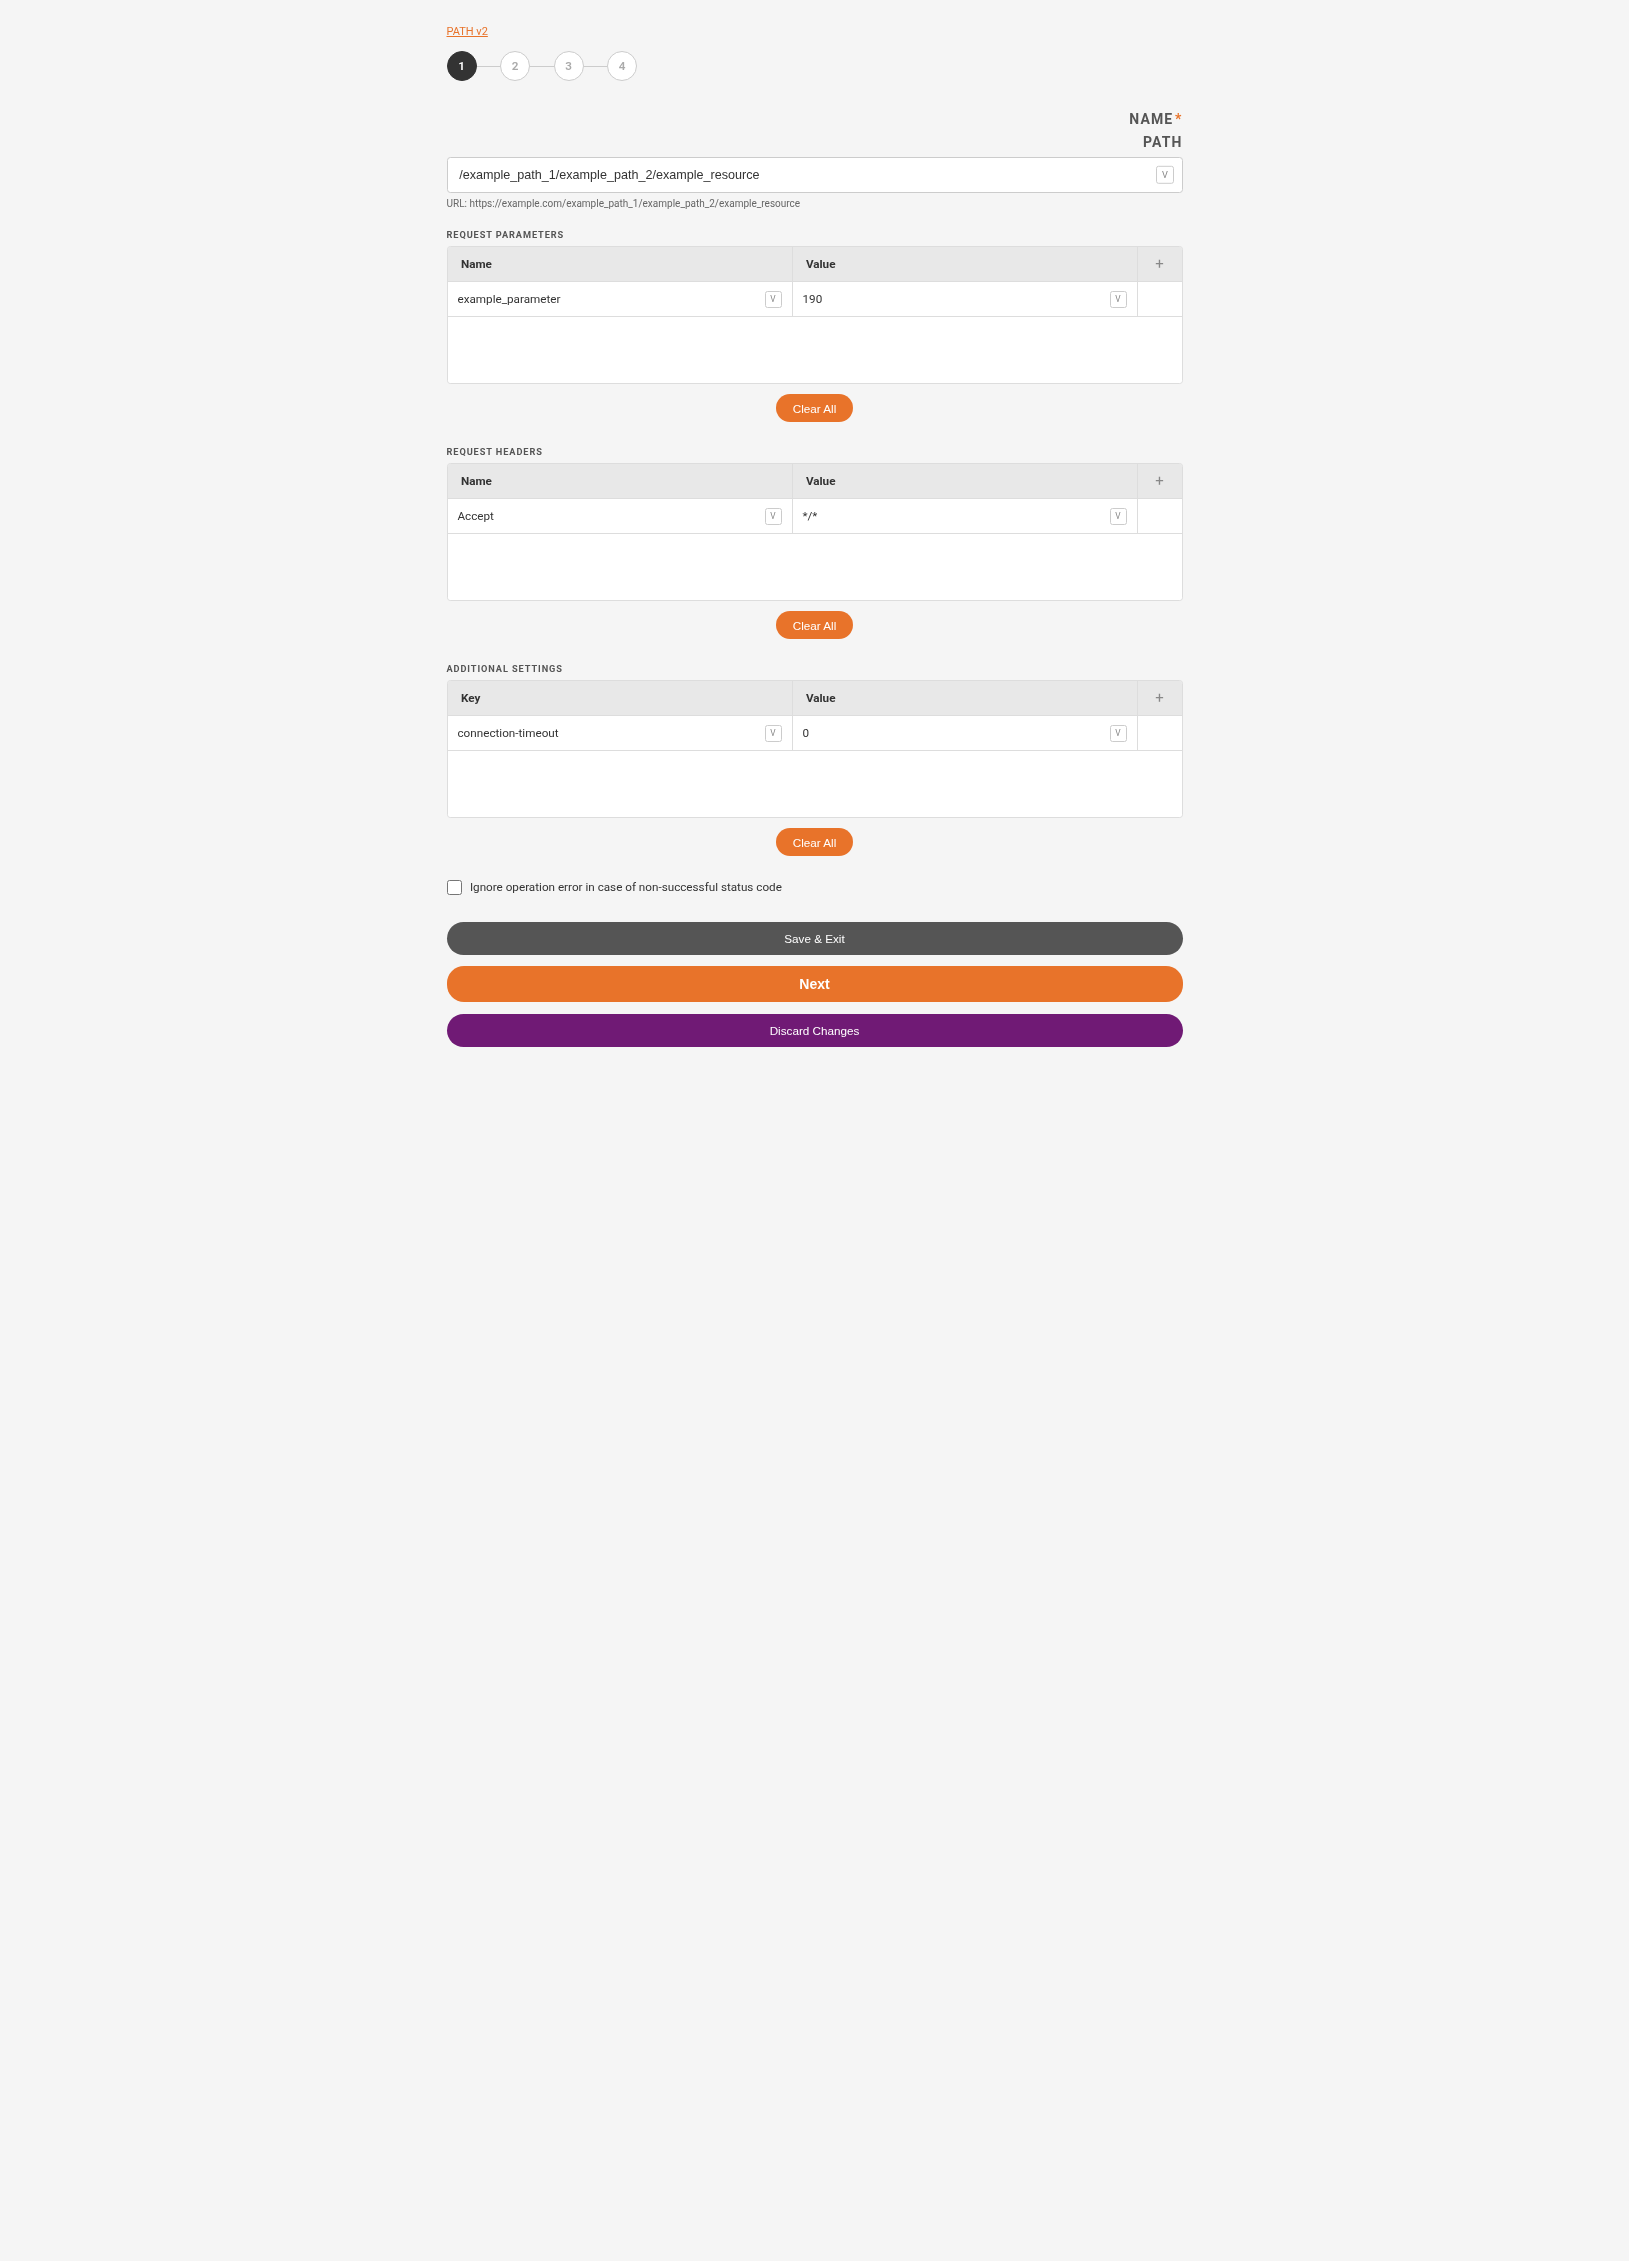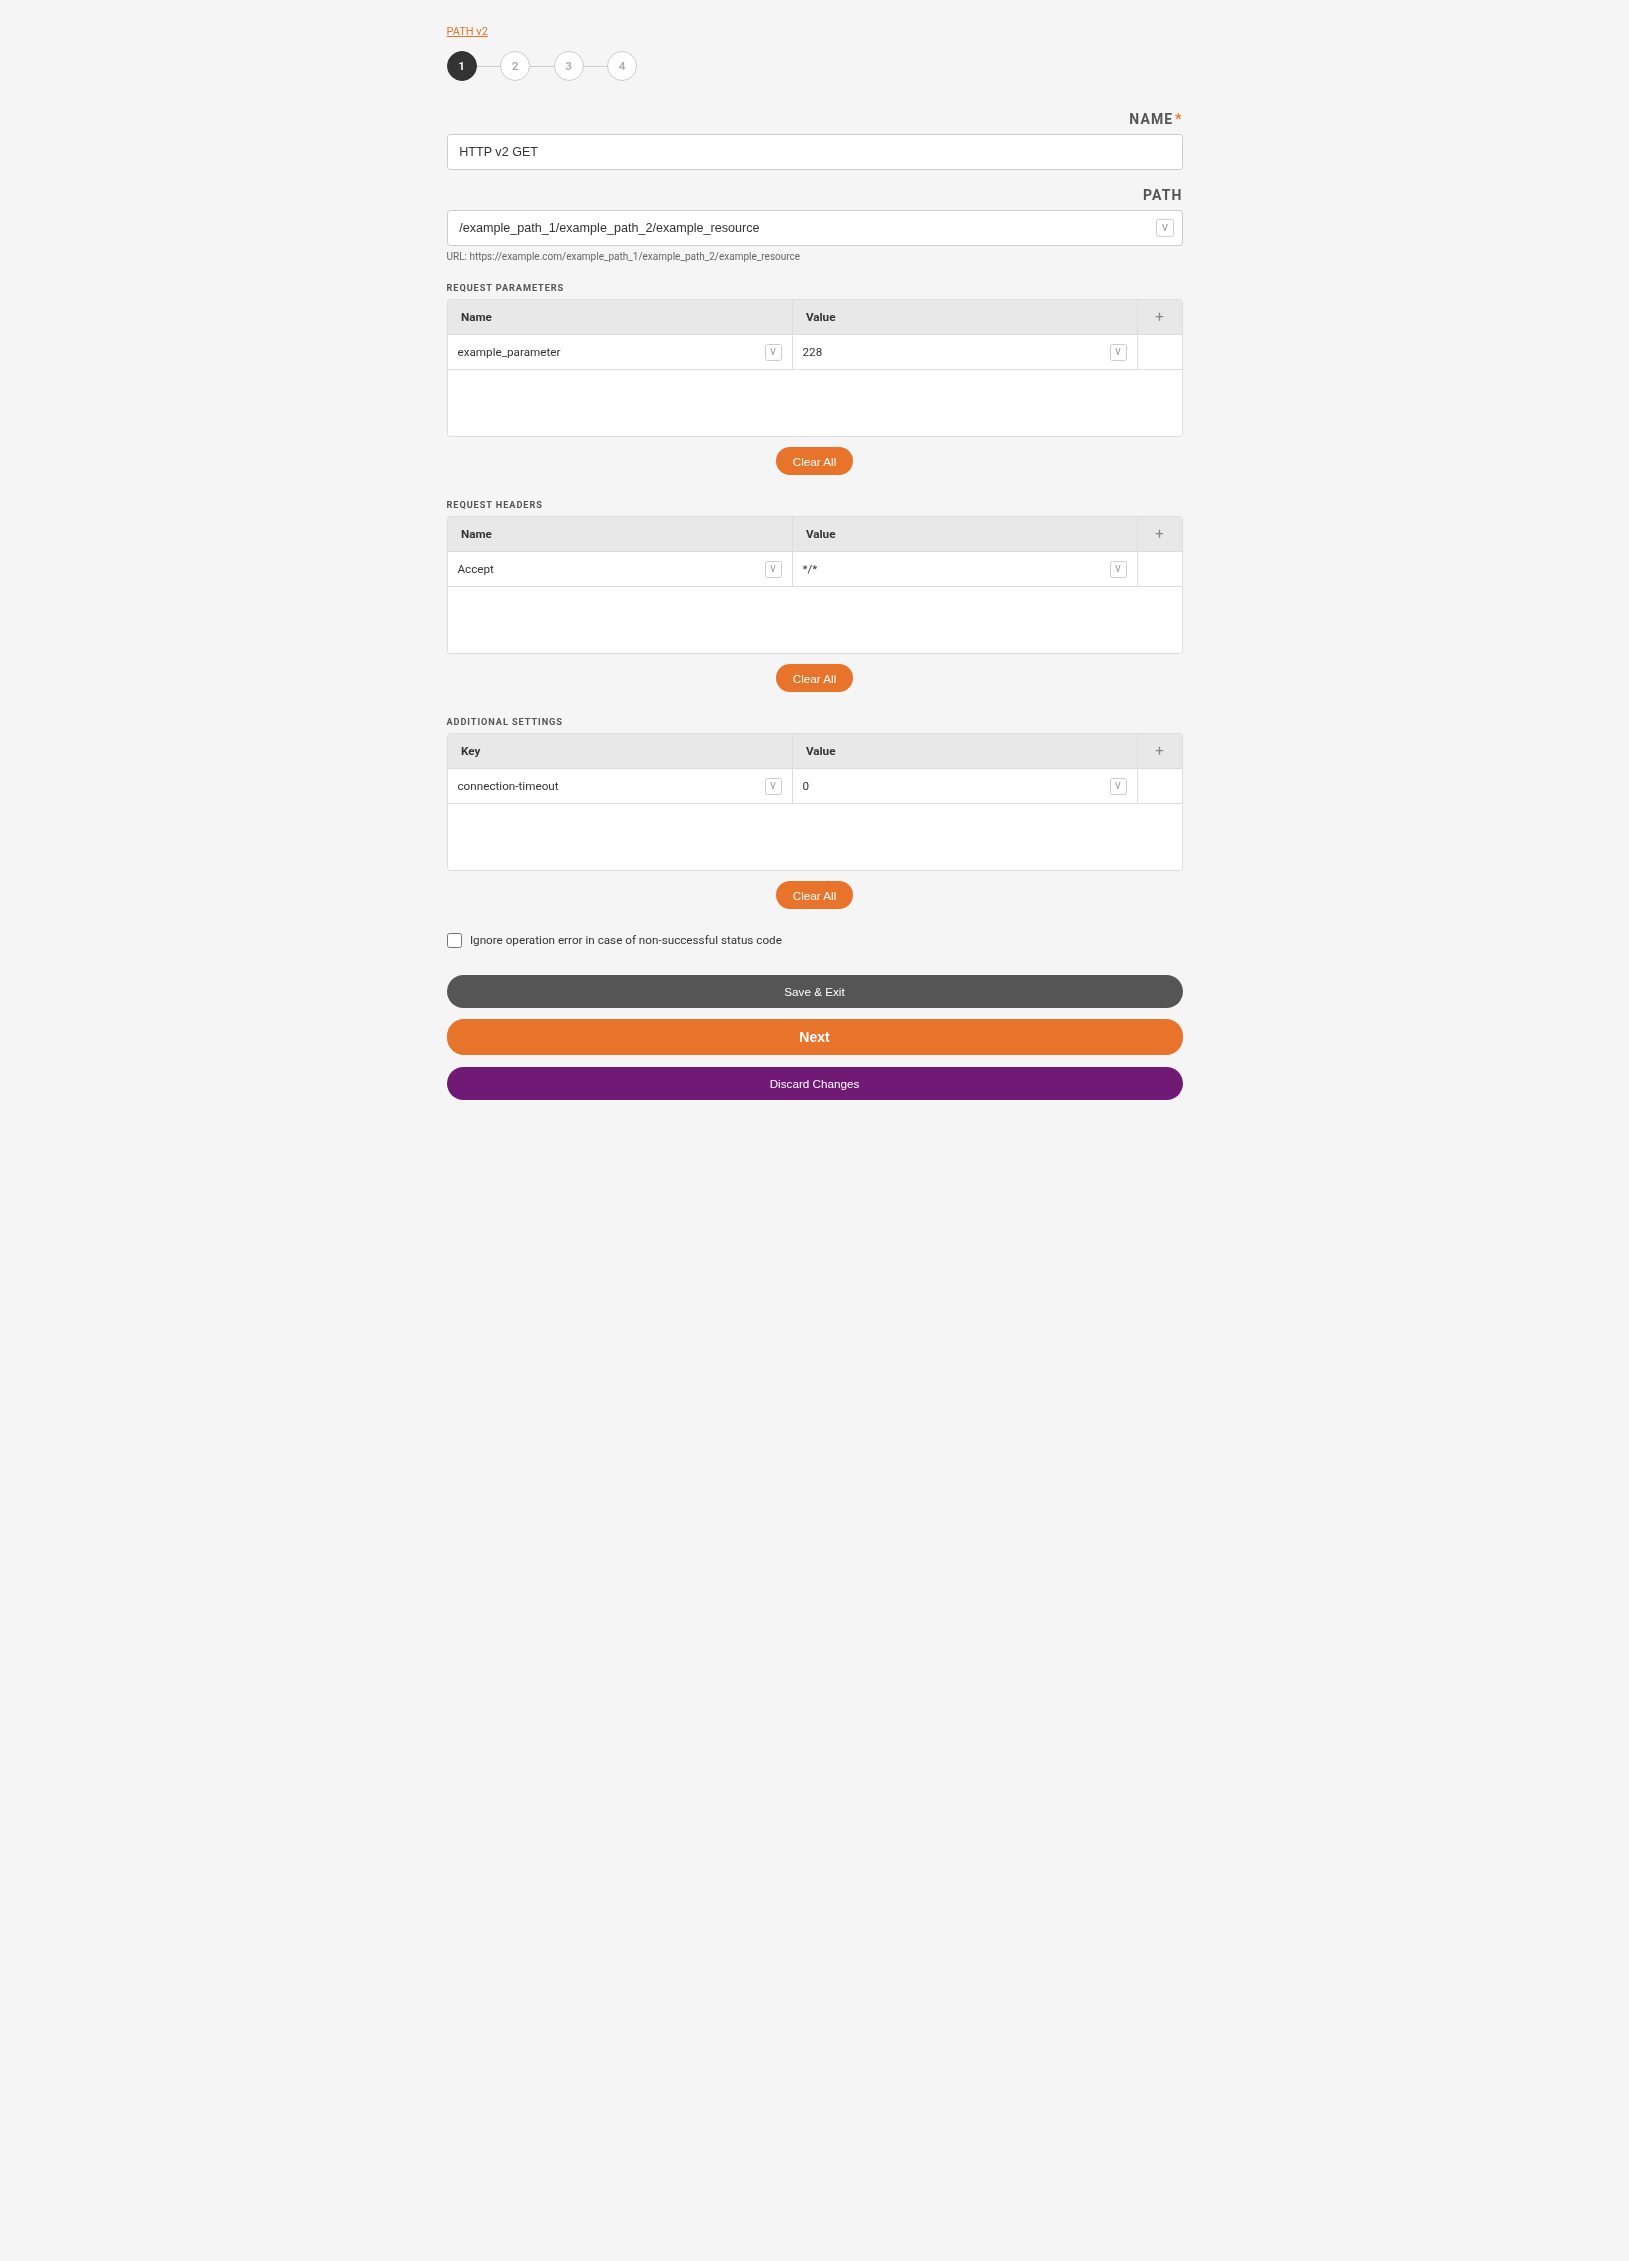--- a/index.html
+++ b/index.html
@@ -305,21 +305,20 @@
     <div class="step-connector"></div>
     <div class="step-circle">3</div>
     <div class="step-connector"></div>
     <div class="step-circle">4</div>
   </div>
 
   
   <div class="field-label">
     <span>NAME</span><span class="required-star">*</span>
   </div>
-  <input class="text-input" type="text" value="HTTP v2 GET" style="">
 
   
   <div class="field-label">PATH</div>
   <div class="path-wrapper">
     <input class="path-input" type="text" value="/example_path_1/example_path_2/example_resource" style="">
     <div class="v-icon">V</div>
   </div>
   <div class="url-hint">URL: https://example.com/example_path_1/example_path_2/example_resource</div>
 
   
@@ -332,21 +331,21 @@
       <div class="col-action">
         <span class="plus-icon">+</span>
       </div>
     </div>
     <div class="table-row-data">
       <div class="col-name">
         <span class="cell-text">example_parameter</span>
         <div class="cell-v-icon">V</div>
       </div>
       <div class="col-value">
-        <span class="cell-text">228</span>
+        <span class="cell-text">190</span>
         <div class="cell-v-icon">V</div>
       </div>
       <div class="col-action"></div>
     </div>
     <div class="empty-rows"></div>
   </div>
 
   <div class="clear-all-wrapper">
     <button class="clear-all-btn">Clear All</button>
   </div>

